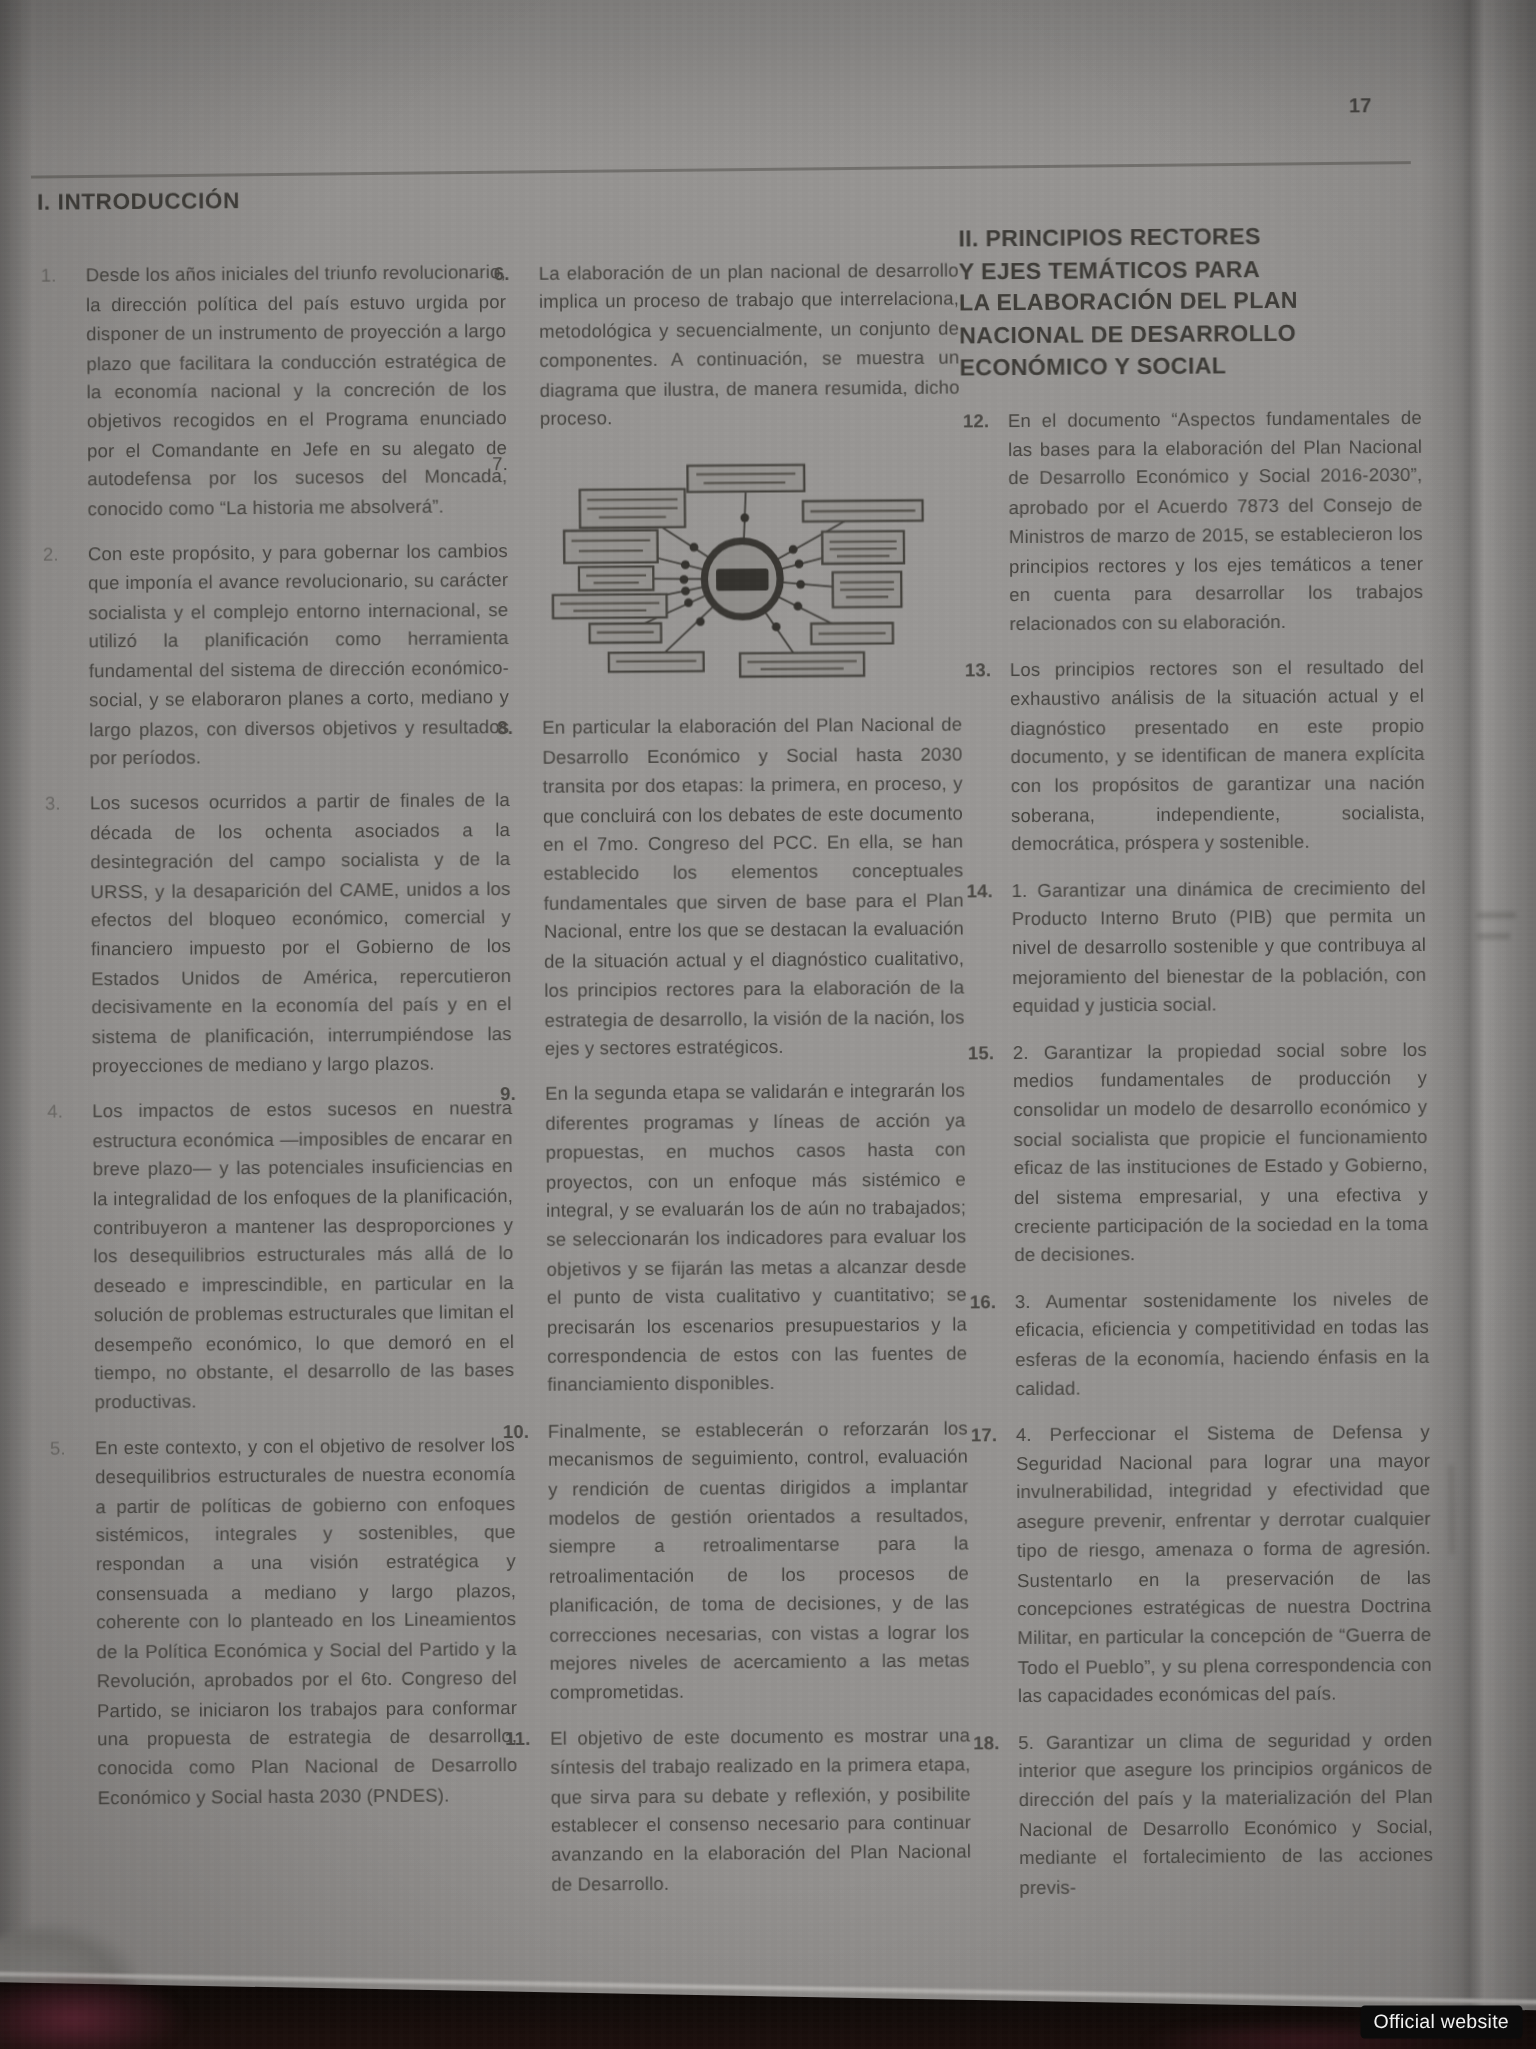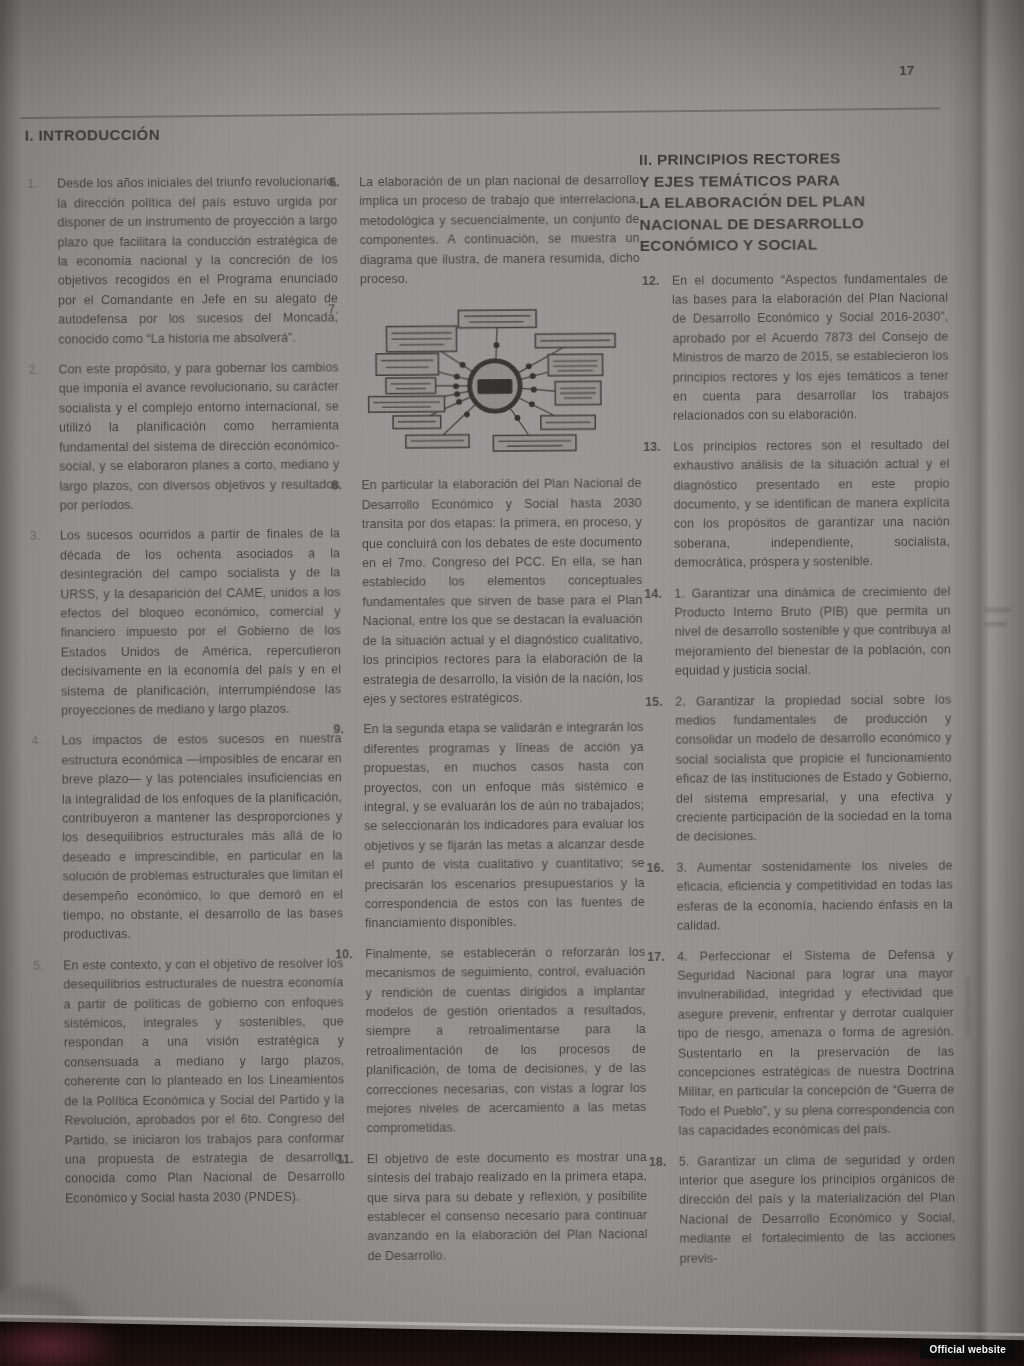--- a/index.html
+++ b/index.html
@@ -63,21 +63,21 @@
     background:linear-gradient(180deg,#0f0a08,#241411 55%,#190e0b);transform:rotate(1.05deg);}
   .hand-blob{position:absolute;left:-18px;top:1282px;width:110px;height:70px;border-radius:50% 50% 10% 10%;
     background:radial-gradient(ellipse at 40% 60%, #8d8b88 0%, #7a7875 55%, transparent 75%);
     filter:blur(2px);}
   .maroon-blob{position:absolute;left:-26px;top:1316px;width:150px;height:60px;border-radius:50%;
     background:radial-gradient(ellipse, rgba(110,44,62,.85), transparent 70%);filter:blur(4px);}
   .maroon-blob2{position:absolute;left:760px;top:1346px;width:220px;height:30px;border-radius:50%;
     background:radial-gradient(ellipse, rgba(96,38,52,.5), transparent 70%);filter:blur(4px);}
 
   .watermark{position:absolute;right:9px;bottom:7px;background:#0b0b0b;color:#f2f2f2;
-    font-size:10px;font-weight:bold;padding:3px 9px 4px 9px;border-radius:3px;letter-spacing:.2px;}
+    font-size:13px;font-weight:normal;padding:3px 9px 4px 9px;border-radius:3px;letter-spacing:.2px;}
 </style>
 </head>
 <body>
 
 <div class="photo">
   <div class="page">
 
     <div class="page-num">17</div>
     <div class="top-rule"></div>
 

